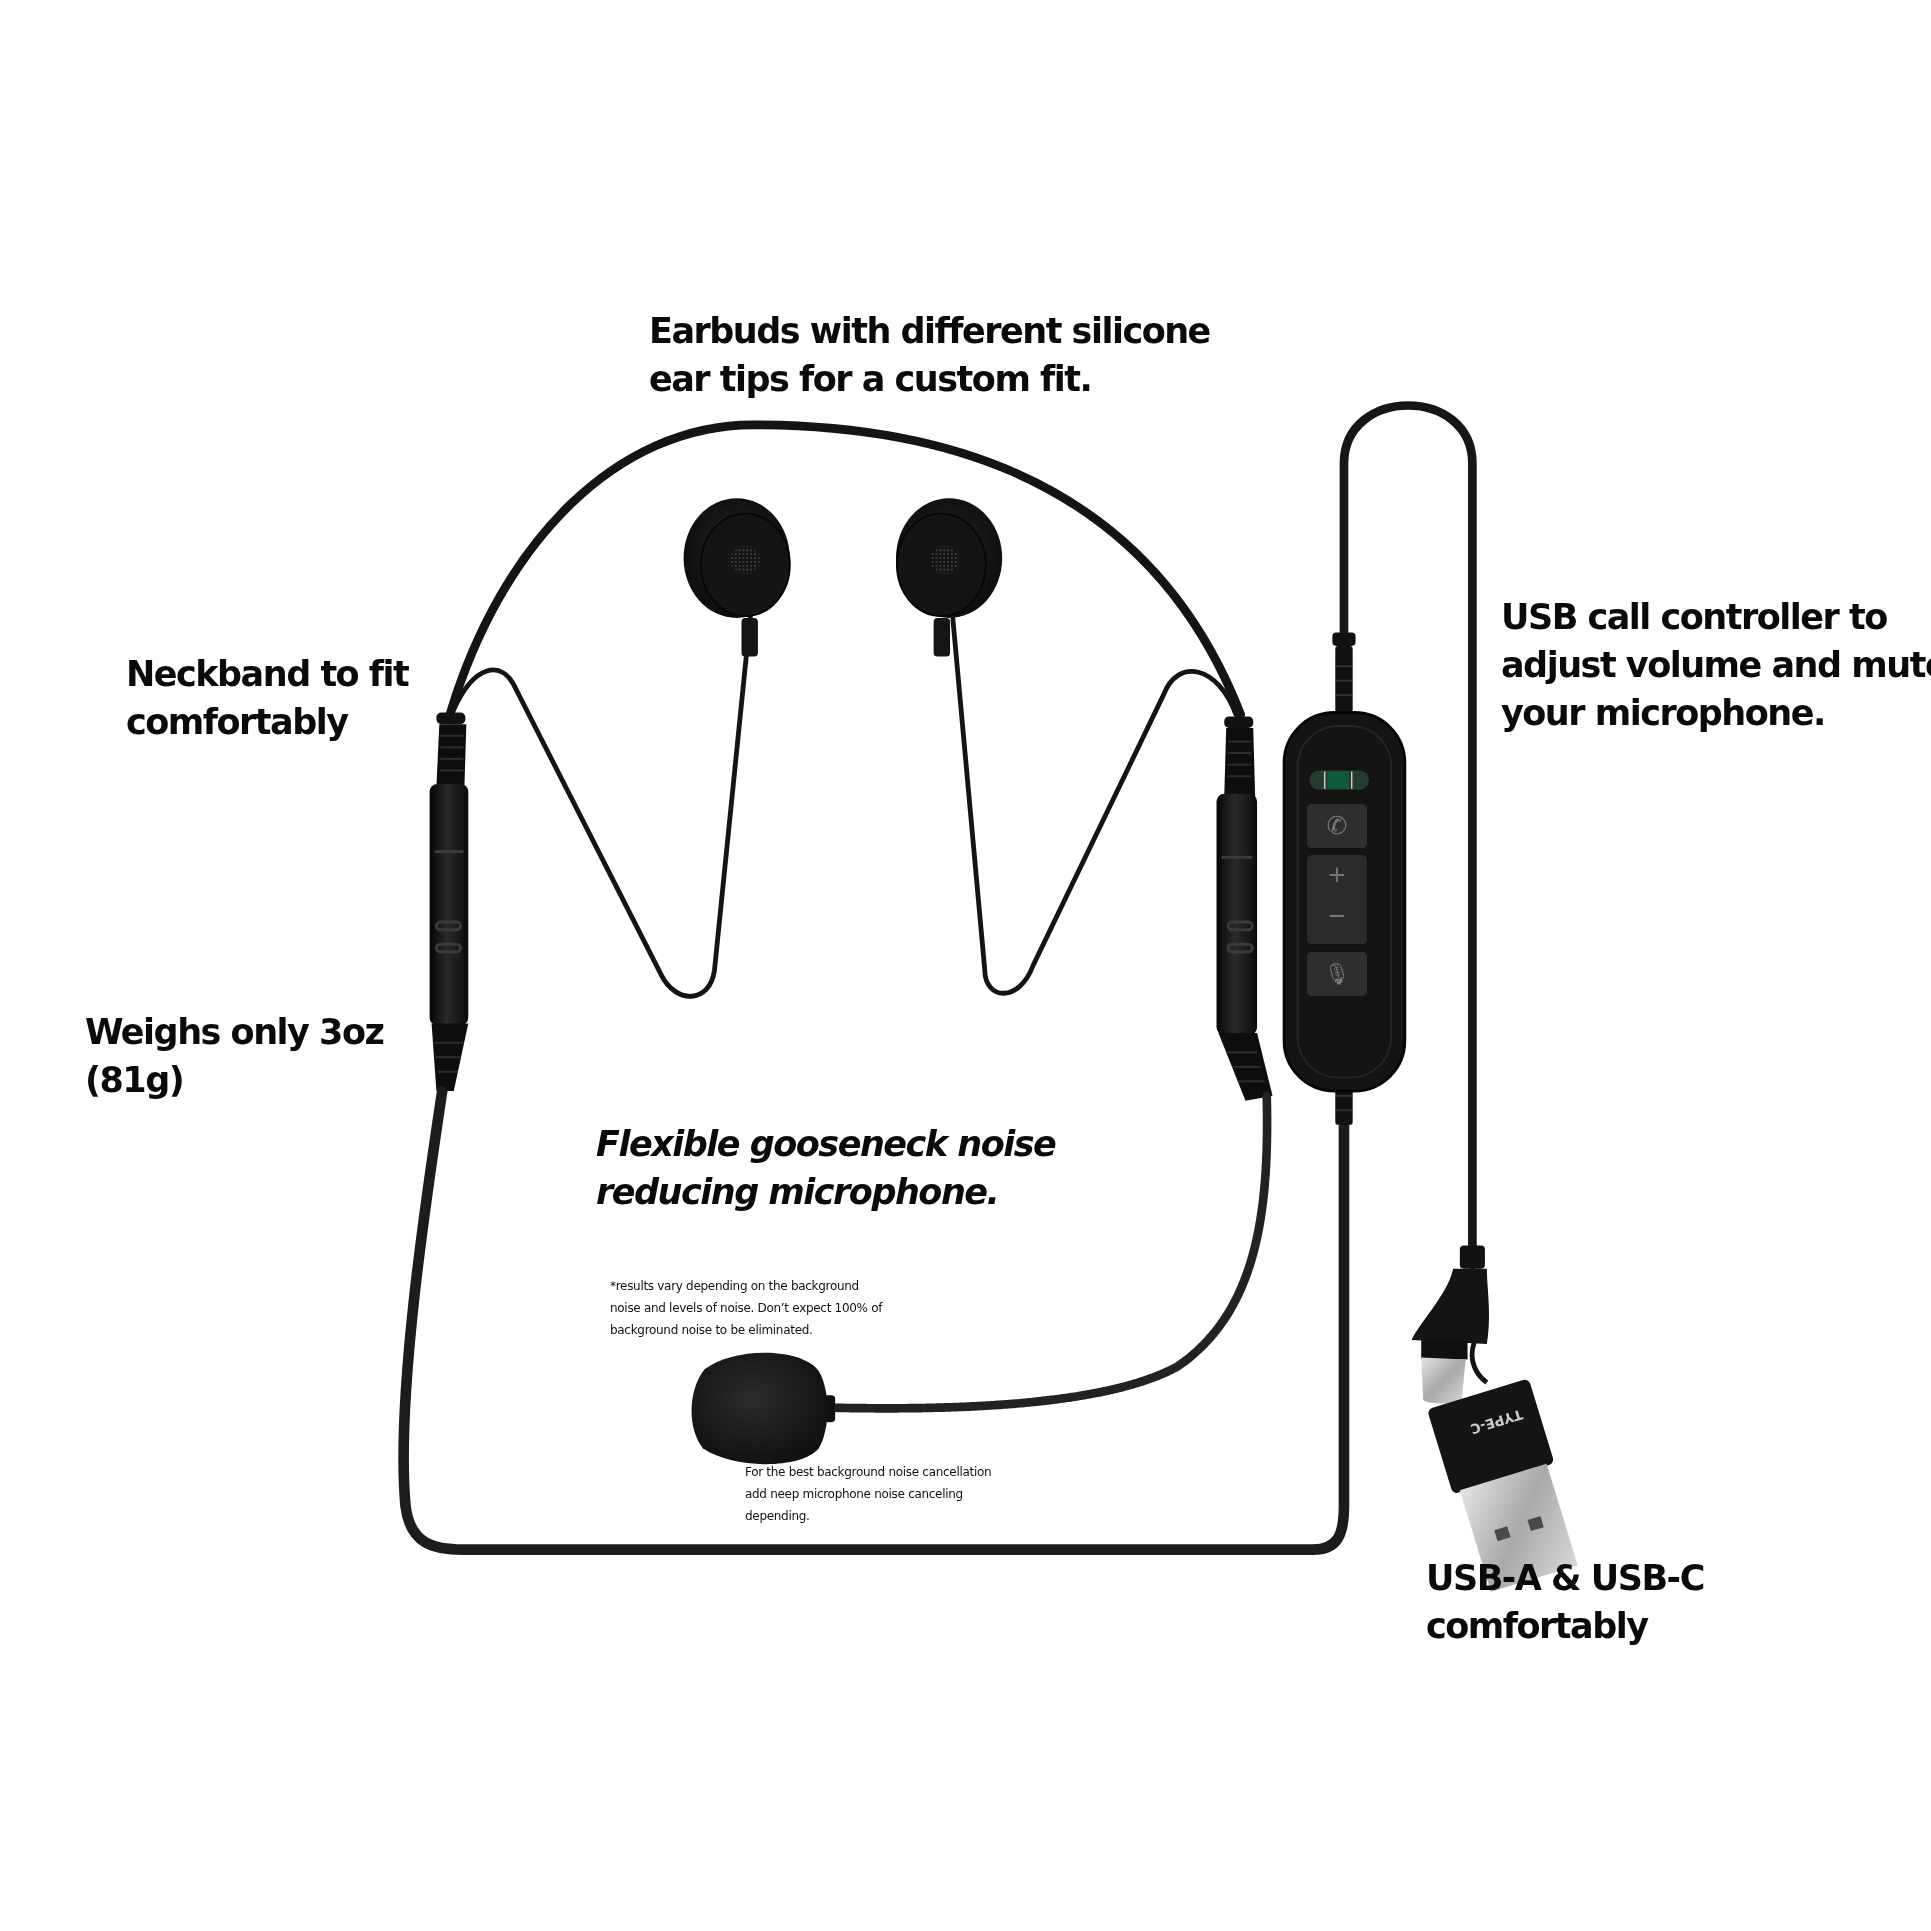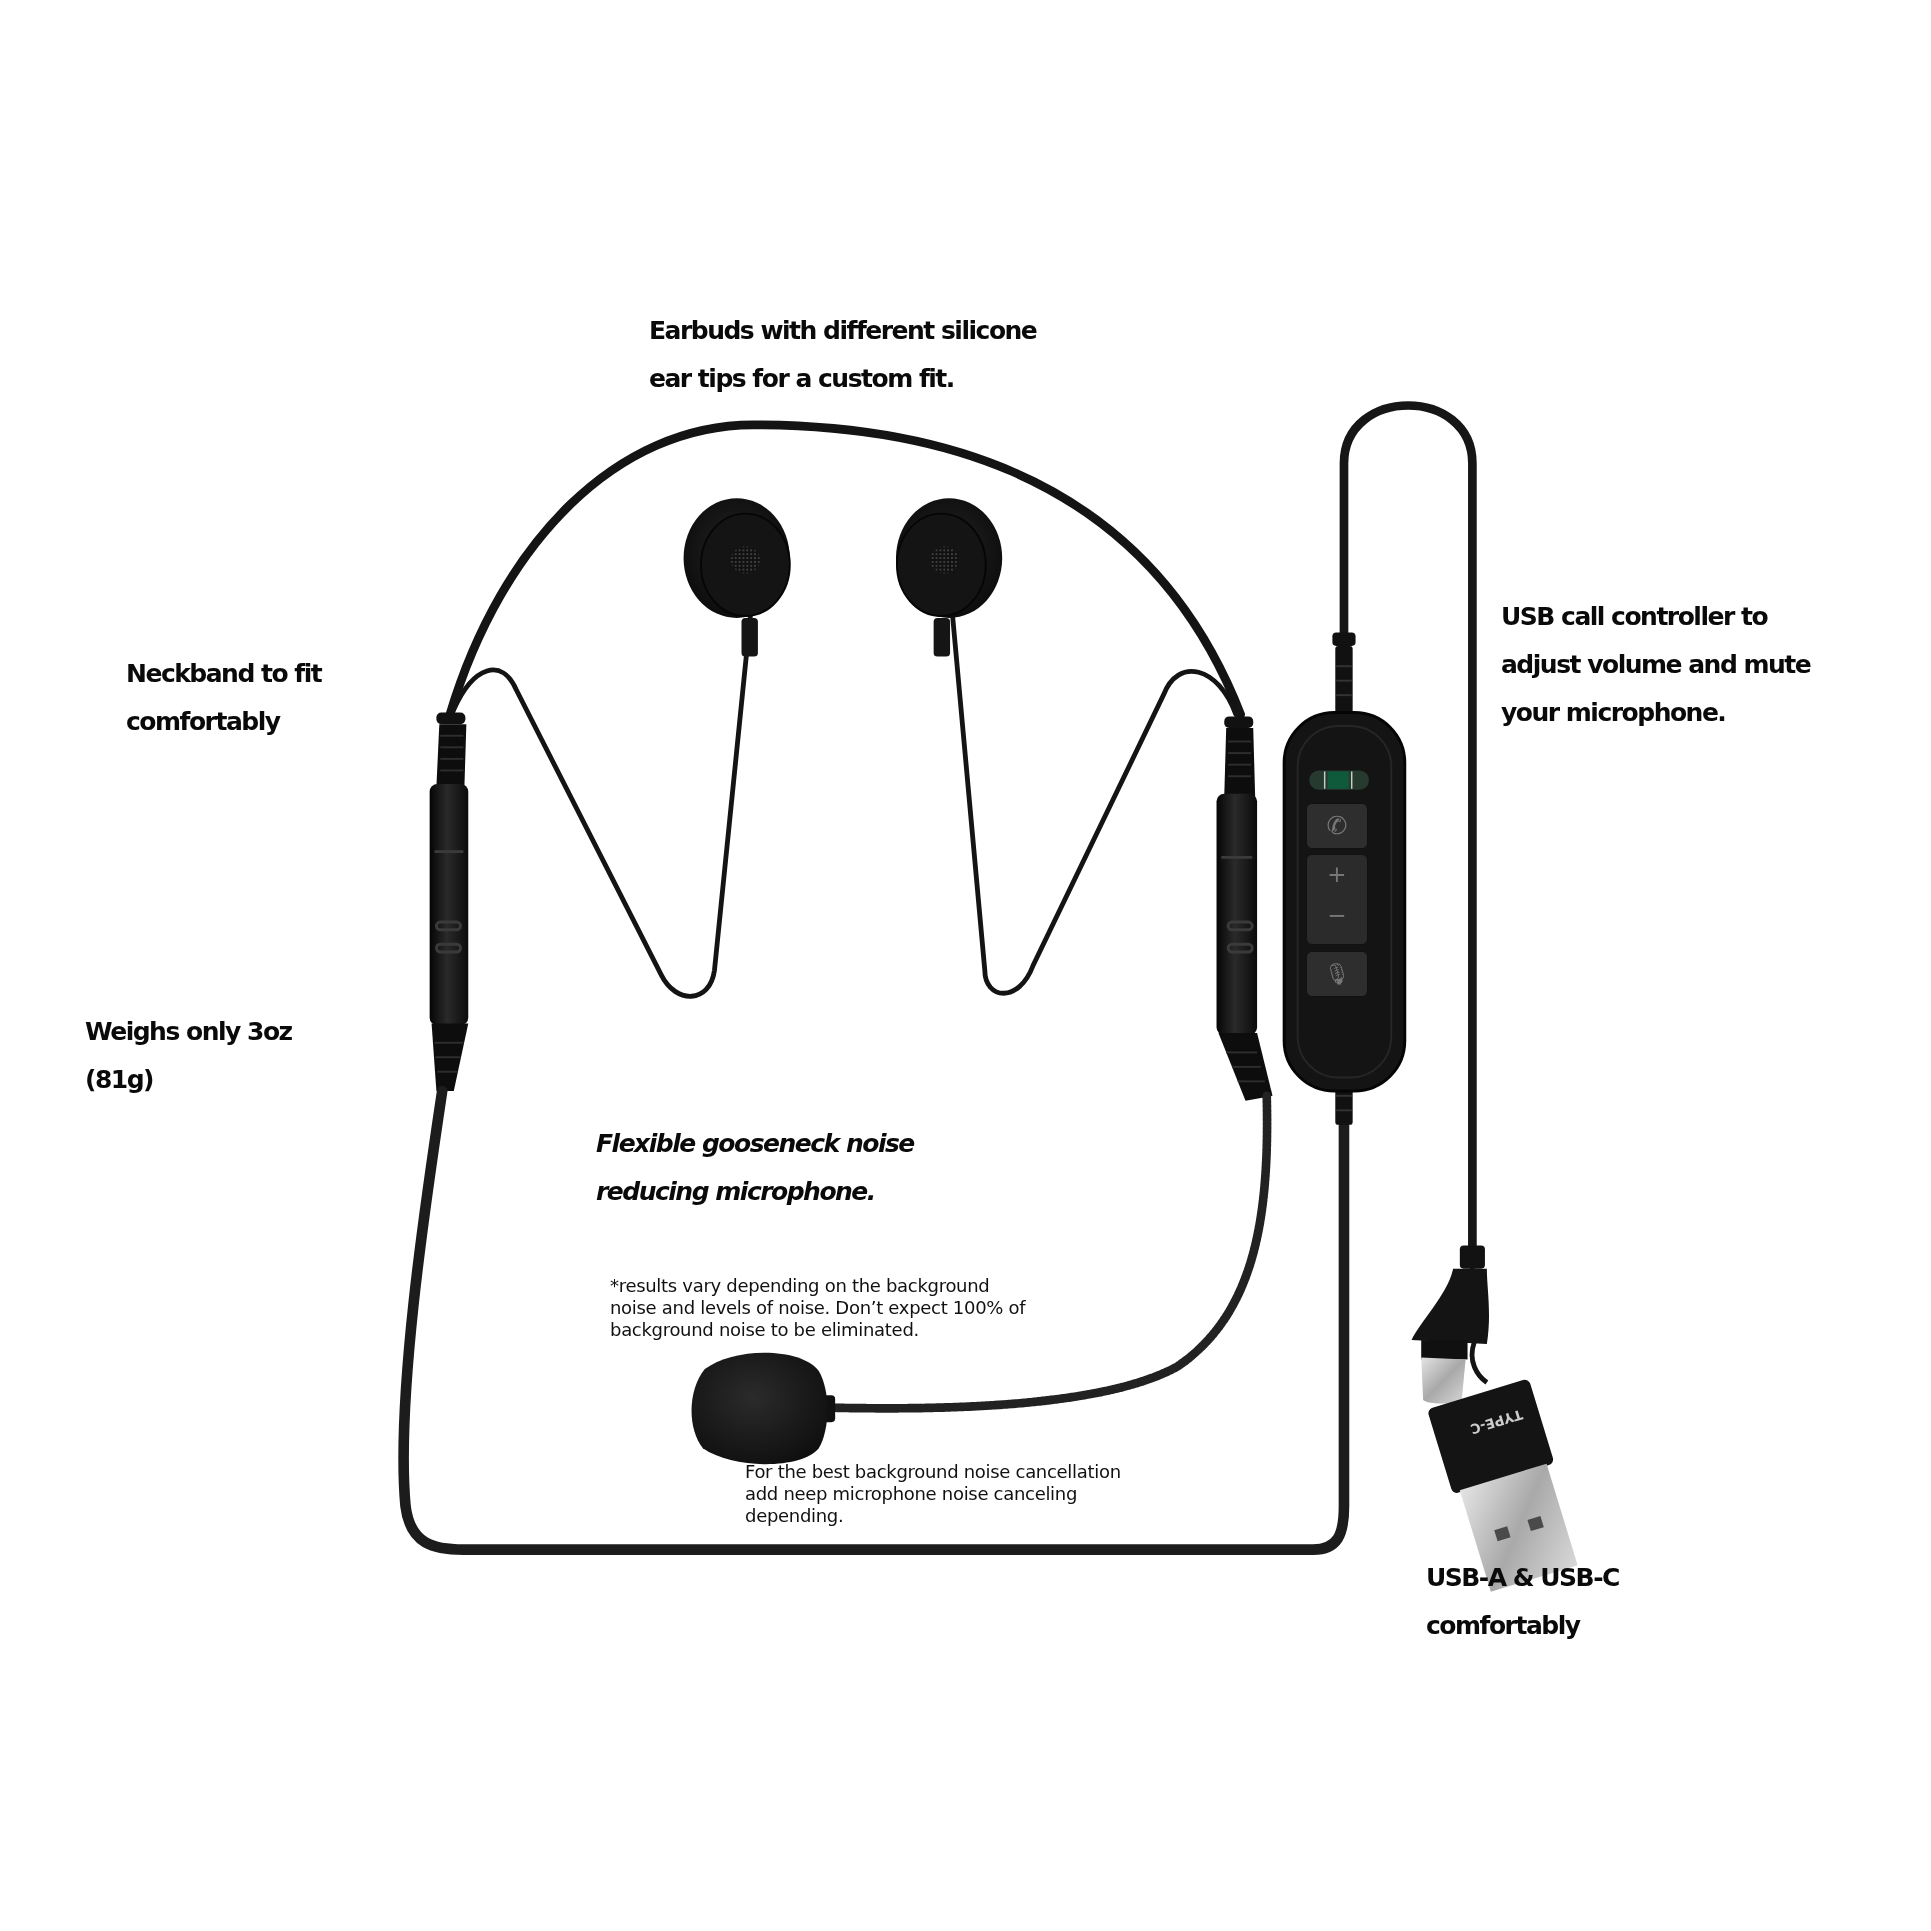--- a/index.html
+++ b/index.html
@@ -1,21 +1,21 @@
 <!DOCTYPE html>
 <html><head>
 <meta charset="utf-8">
 <style>
   html, body { margin: 0; padding: 0; background: #ffffff; }
   body { width: 1931px; height: 1931px; position: relative; overflow: hidden;
          font-family: "DejaVu Sans", "Liberation Sans", sans-serif; color: #0a0a0a; }
   .canvas { position: absolute; left: 0; top: 0; width: 1931px; height: 1931px; }
-  .callout { position: absolute; font-weight: bold; letter-spacing: -1.5px; line-height: 48px; font-size: 25px; color: #0a0a0a; }
+  .callout { position: absolute; font-weight: bold; letter-spacing: -1.5px; line-height: 48px; font-size: 35px; color: #0a0a0a; }
   .callout span { display: block; white-space: nowrap; }
-  .note { position: absolute; font-size: 18px; line-height: 22px; color: #111; letter-spacing: -0.3px; }
+  .note { position: absolute; font-size: 12px; line-height: 22px; color: #111; letter-spacing: -0.3px; }
   .note span { display: block; white-space: nowrap; }
   #c-earbuds { left: 649px; top: 307px; }
   #c-neckband { left: 126px; top: 642px; margin-top: 8px; }
   #c-usb-ctrl { left: 1501px; top: 593px; }
   #c-weight { left: 85px; top: 1008px; }
   #c-mic { left: 596px; top: 1120px; font-style: italic; }
   #n-mic { left: 610px; top: 1275px; }
   #n-software { left: 697px; top: 1461px; margin-left: 48px; }
   #c-conn { left: 1426px; top: 1554px; }
 </style>

